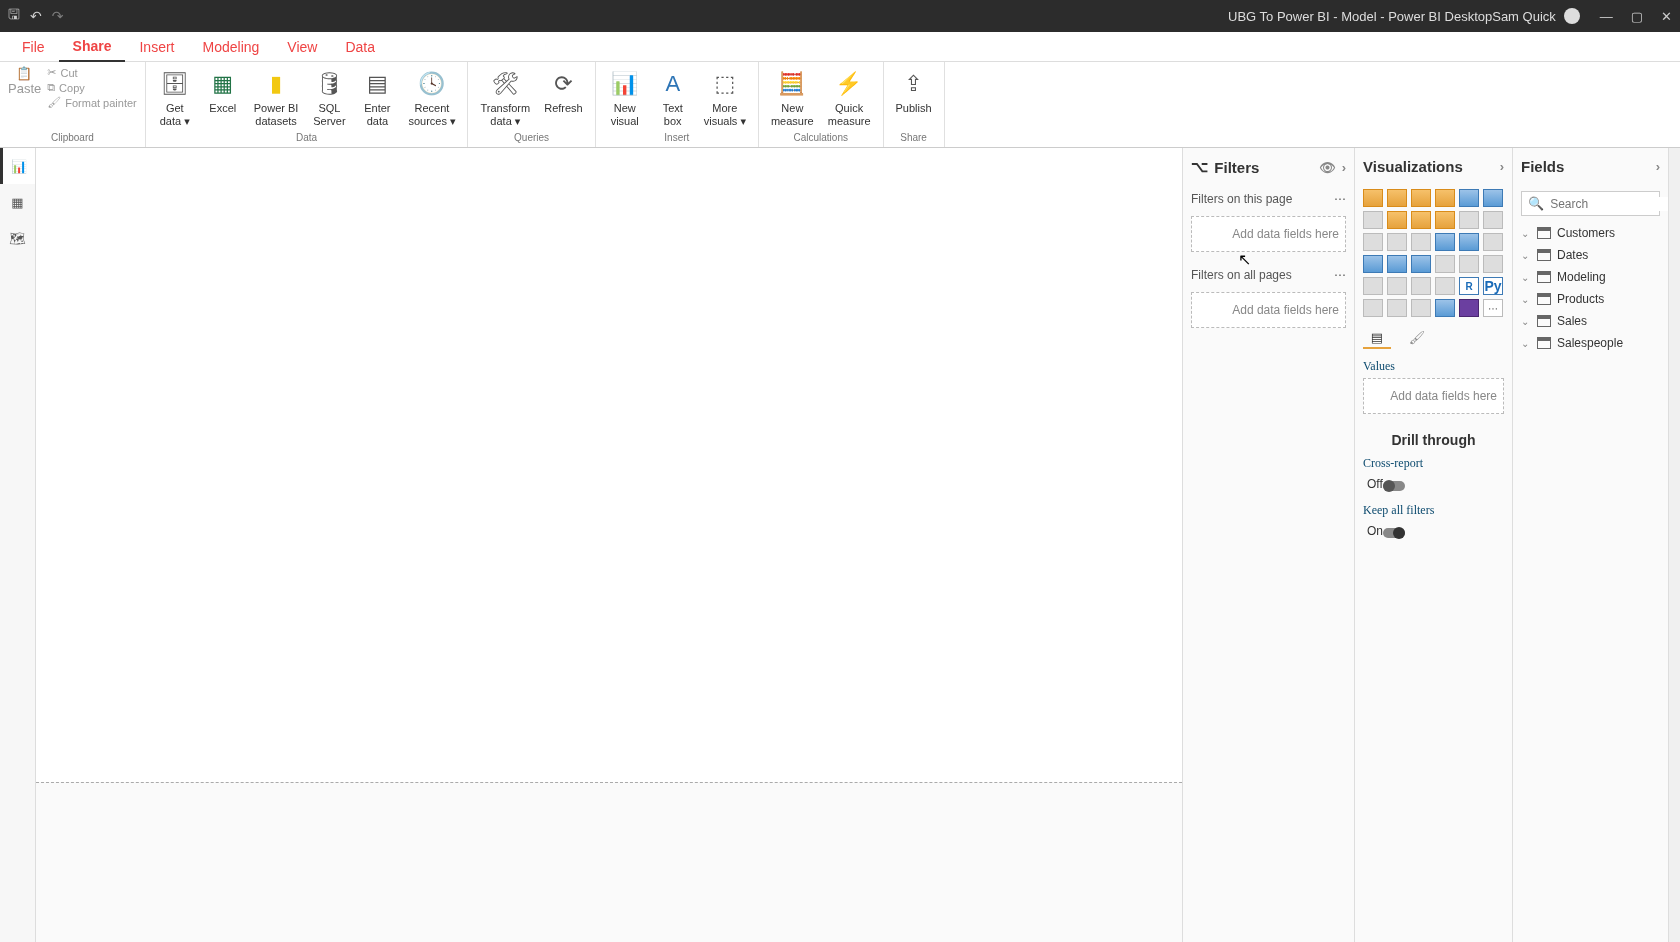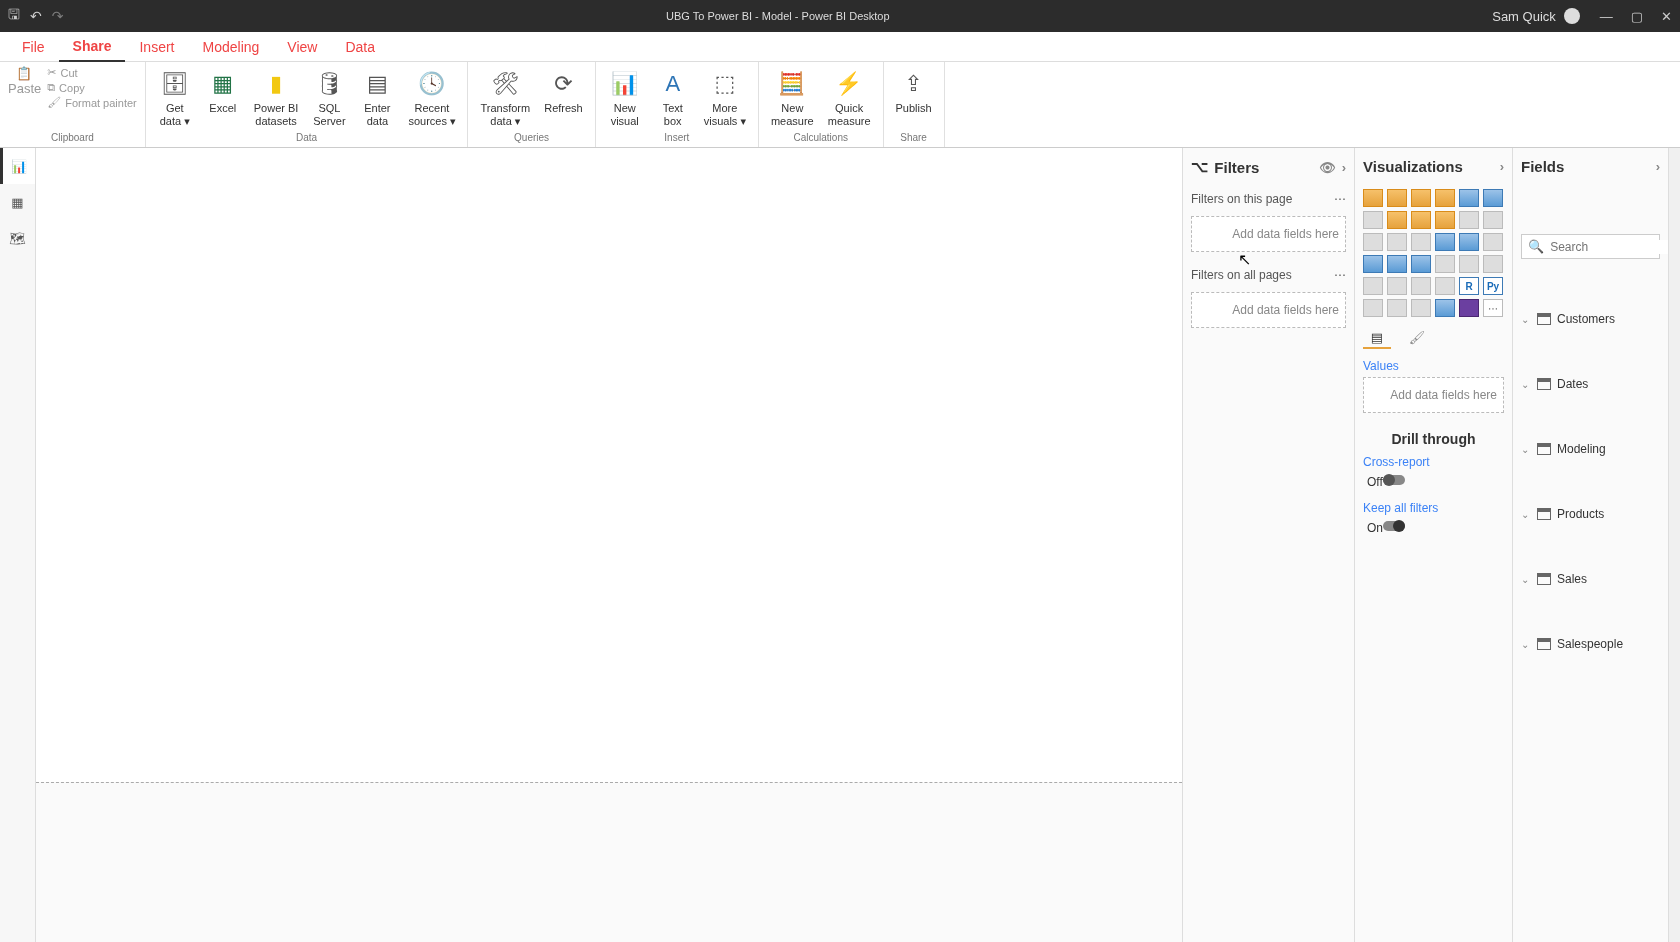--- a/index.html
+++ b/index.html
@@ -2,21 +2,21 @@
 <html><head>
 <meta charset="utf-8">
 <style>
 * { margin: 0; padding: 0; box-sizing: border-box; font-family: "Segoe UI", sans-serif; }
 body { background: #f3f3f3; width: 1680px; height: 942px; overflow: hidden; font-size: 13px; color: #333; }
 
 
 .titlebar { height: 32px; background: #2c2c2c; display: flex; align-items: center; color: #ccc; padding: 0 8px; }
 .titlebar .qat { display: flex; gap: 10px; align-items: center; }
 .titlebar .qat span { font-size: 14px; cursor: pointer; }
-.titlebar .title { flex: 1; text-align: center; font-size: 11px; color: #ddd; }
+.titlebar .title { flex: 1; text-align: right; font-size: 13px; color: #ddd; }
 .titlebar .user { display: flex; align-items: center; gap: 8px; font-size: 13px; color: #ddd; }
 .titlebar .avatar { width: 16px; height: 16px; border-radius: 50%; background: #ddd; }
 .titlebar .win-btns { display: flex; gap: 18px; margin-left: 20px; font-size: 13px; }
 
 
 .menubar { height: 30px; background: #fff; display: flex; align-items: center; border-bottom: 1px solid #ddd; padding-left: 8px; }
 .menubar .menu-item { padding: 6px 14px; font-size: 14px; color: #ef4444; cursor: pointer; }
 .menubar .menu-item.active { border-bottom: 2px solid #333; font-weight: 600; }
 
 
@@ -37,37 +37,37 @@
 .left-rail .rail-btn { height: 36px; display:flex; align-items:center; justify-content:center; cursor:pointer; color:#555;}
 .left-rail .rail-btn.active { background:#fff; border-left:3px solid #333;}
 .canvas-wrap { flex: 1; display: flex; flex-direction: column; background:#fff; }
 .canvas { flex: 1; background: #fff; position: relative; }
 .canvas-bottom { height: 160px; border-top: 1px dashed #aaa; background:#fafafa; }
 
 
 .panel { background: #fafafa; border-left: 1px solid #ddd; display:flex; flex-direction:column; }
 .filters-panel { width: 172px; }
 .viz-panel { width: 158px; }
-.fields-panel { width: 156px; gap: 43px; }
+.fields-panel { width: 156px; }
 .panel-header { display:flex; align-items:center; padding: 10px 8px; gap:6px; font-weight:600; color:#333; font-size:15px;}
 .panel-header .spacer { flex:1; }
 .panel-header .ic { font-size:13px; color:#888; cursor:pointer;}
 .section-label { font-size: 12px; color: #555; padding: 6px 8px; display:flex; justify-content:space-between; align-items:center;}
 .dropzone { margin: 4px 8px 10px 8px; border: 1px dashed #bbb; background: #fff; color: #888; font-size: 12px; text-align: right; padding: 10px 6px; }
 .viz-grid { display: grid; grid-template-columns: repeat(6, 20px); gap: 4px; padding: 4px 8px; }
 .viz-grid .v { width:20px; height:18px; background:#ddd; border:1px solid #bbb; cursor:pointer; display:flex; align-items:center; justify-content:center; font-size:10px; color:#555;}
 .viz-grid .v.orange { background:linear-gradient(#f6c16b,#e6a23c); border-color:#d98c1a;}
 .viz-grid .v.blue { background:linear-gradient(#9cc3e8,#5a9bd5); border-color:#3d7ab5;}
 .viz-grid .v.purple { background:#6b3fa0; border-color:#4a2670;}
 .viz-grid .v.dots { background:#fff;}
 .viz-tabs { display:flex; gap:12px; padding: 6px 8px; }
 .viz-tabs .t { width:28px; height:22px; display:flex; align-items:center; justify-content:center; cursor:pointer; border-bottom:2px solid transparent; color:#888;}
 .viz-tabs .t.active { border-bottom:2px solid #e6a23c; color:#333;}
-.sub-head { font-size:12px; color:#3b82f6; padding:4px 8px;}
-.toggle-row { display:flex; align-items:flex-start; padding: 2px 8px 8px 12px; font-size:12px;}
+.sub-head { font-size:12px; color:#0c4a6e; padding:4px 8px;font-family:Liberation Serif, serif;}
+.toggle-row { display:flex; align-items:flex-end; padding: 2px 8px 8px 12px; font-size:12px;}
 .toggle { width:22px; height:10px; border-radius:6px; background:#888; position:relative; cursor:pointer;}
 .toggle.on .knob { right:0; left:auto; background:#333;}
 .toggle .knob { position:absolute; top:-1px; left:0; width:12px; height:12px; border-radius:50%; background:#555;}
 .fields-search { margin:6px 8px; display:flex; align-items:center; border:1px solid #ccc; background:#fff; padding:4px 6px; gap:6px;}
 .fields-search input { border:none; outline:none; flex:1; font-size:12px;}
 .field-item { display:flex; align-items:center; gap:6px; padding:4px 8px; font-size:12px; cursor:pointer;}
 .field-item .chev { color:#888; font-size:10px; width:10px;}
 .field-item .tbl { width:14px; height:12px; border:1px solid #666; background:linear-gradient(#666 33%, transparent 33%);}
 .drill-head { font-size:14px; font-weight:600; padding:8px 8px 4px 8px; color:#333;text-align:center;}
 .scroll-stub { width:12px; background:#f0f0f0; border-left:1px solid #ddd;}
@@ -287,21 +287,21 @@
       <div class="v blue"></div>
       <div class="v blue"></div>
       <div class="v"></div>
       <div class="v"></div>
       <div class="v"></div>
       <div class="v"></div>
       <div class="v"></div>
       <div class="v"></div>
       <div class="v"></div>
       <div class="v blue" style="color:#1a6bb8;background:#fff;font-weight:bold">R</div>
-      <div class="v blue" style="color:#1a6bb8;background:#fff;font-weight:bold;font-size:10px">Py</div>
+      <div class="v blue" style="color:#1a6bb8;background:#fff;font-weight:bold;font-size:14px">Py</div>
       <div class="v"></div>
       <div class="v"></div>
       <div class="v"></div>
       <div class="v blue"></div>
       <div class="v purple"></div>
       <div class="v dots">⋯</div>
     </div>
     <div class="viz-tabs">
       <div class="t active">▤</div>
       <div class="t">🖌</div>

